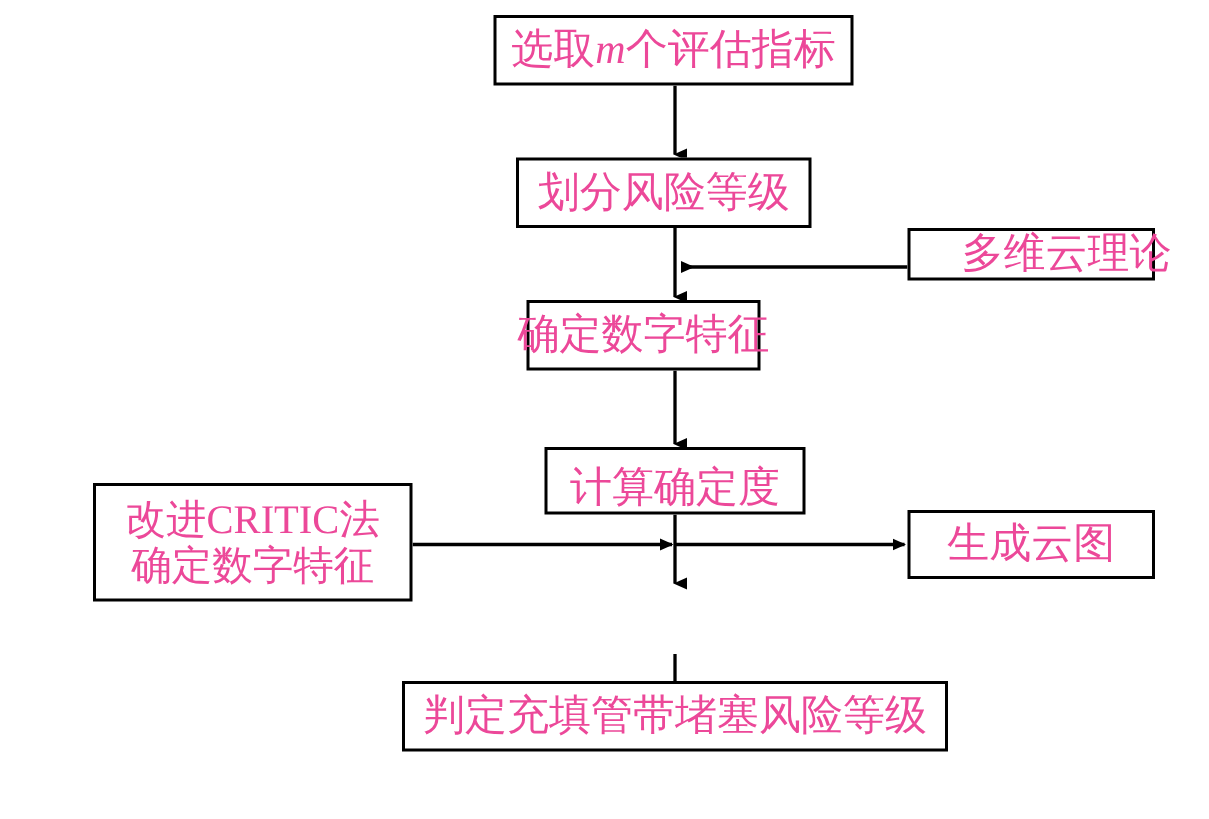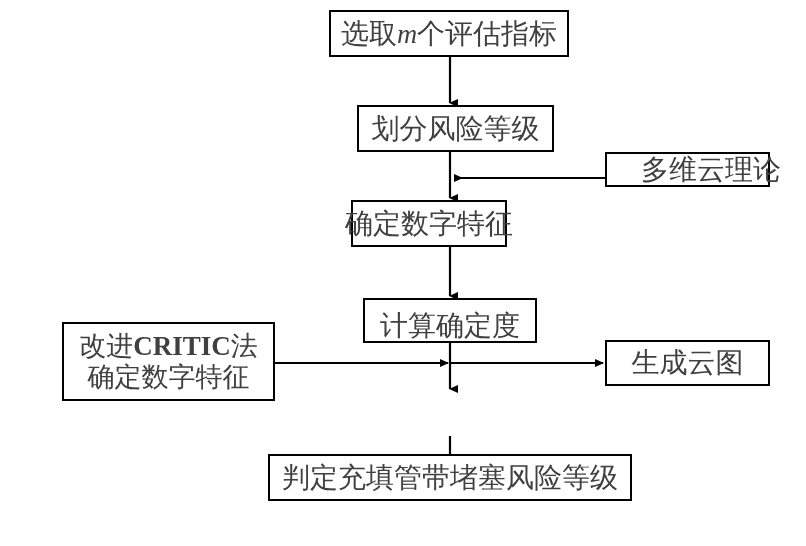--- a/index.html
+++ b/index.html
@@ -27,39 +27,38 @@
   .node-box {
     position: absolute;
     box-sizing: border-box;
     border: 2px solid #000000;
     background: #ffffff;
     display: flex;
     flex-direction: column;
     align-items: center;
     justify-content: center;
     text-align: center;
-    color: #404040;
+    color: #ec4899;
     line-height: 1.12;
     font-family: "Liberation Serif", "DejaVu Serif", serif;
     letter-spacing: 0px;
   }
   .node-label {
     white-space: nowrap;
     font-size: 28px;
   }
   .node-label.two-line {
     font-size: 27px;
   }
   .node-label em {
     font-style: italic;
     font-family: "Liberation Serif", "DejaVu Serif", serif;
   }
   .latin {
     font-family: "Liberation Serif", "DejaVu Serif", serif;
-    font-weight: bold;
   }
 </style>
 </head>
 <body>
 
 <div id="flowchart-root">
 
   <svg id="flow-svg" viewBox="0 0 806 546">
     <defs>
       <marker id="arrow-down" markerWidth="10" markerHeight="10" refX="5" refY="8" orient="auto" markerUnits="userSpaceOnUse">
@@ -87,21 +86,21 @@
 
     <line x1="450" y1="363" x2="603" y2="363" stroke="#000000" stroke-width="2.2" marker-end="url(#arrow-right)"></line>
 
     <line x1="450" y1="436" x2="450" y2="476" stroke="#000000" stroke-width="2.2" marker-end="url(#arrow-down)"></line>
   </svg>
 
   <div class="node-box" style="left:329px; top:10px; width:240px; height:47px;">
     <span class="node-label"><span>选取</span><em>m</em><span>个评估指标</span></span>
   </div>
 
-  <div class="node-box" style="left:357px; top:105px; width:197px; height:47px;">
+  <div class="node-box" style="left:344px; top:105px; width:197px; height:47px;">
     <span class="node-label">划分风险等级</span>
   </div>
 
   <div class="node-box" style="left:605px; top:152px; width:165px; height:35px;padding-left:47px;">
     <span class="node-label">多维云理论</span>
   </div>
 
   <div class="node-box" style="left:351px; top:200px; width:156px; height:47px;">
     <span class="node-label">确定数字特征</span>
   </div>

